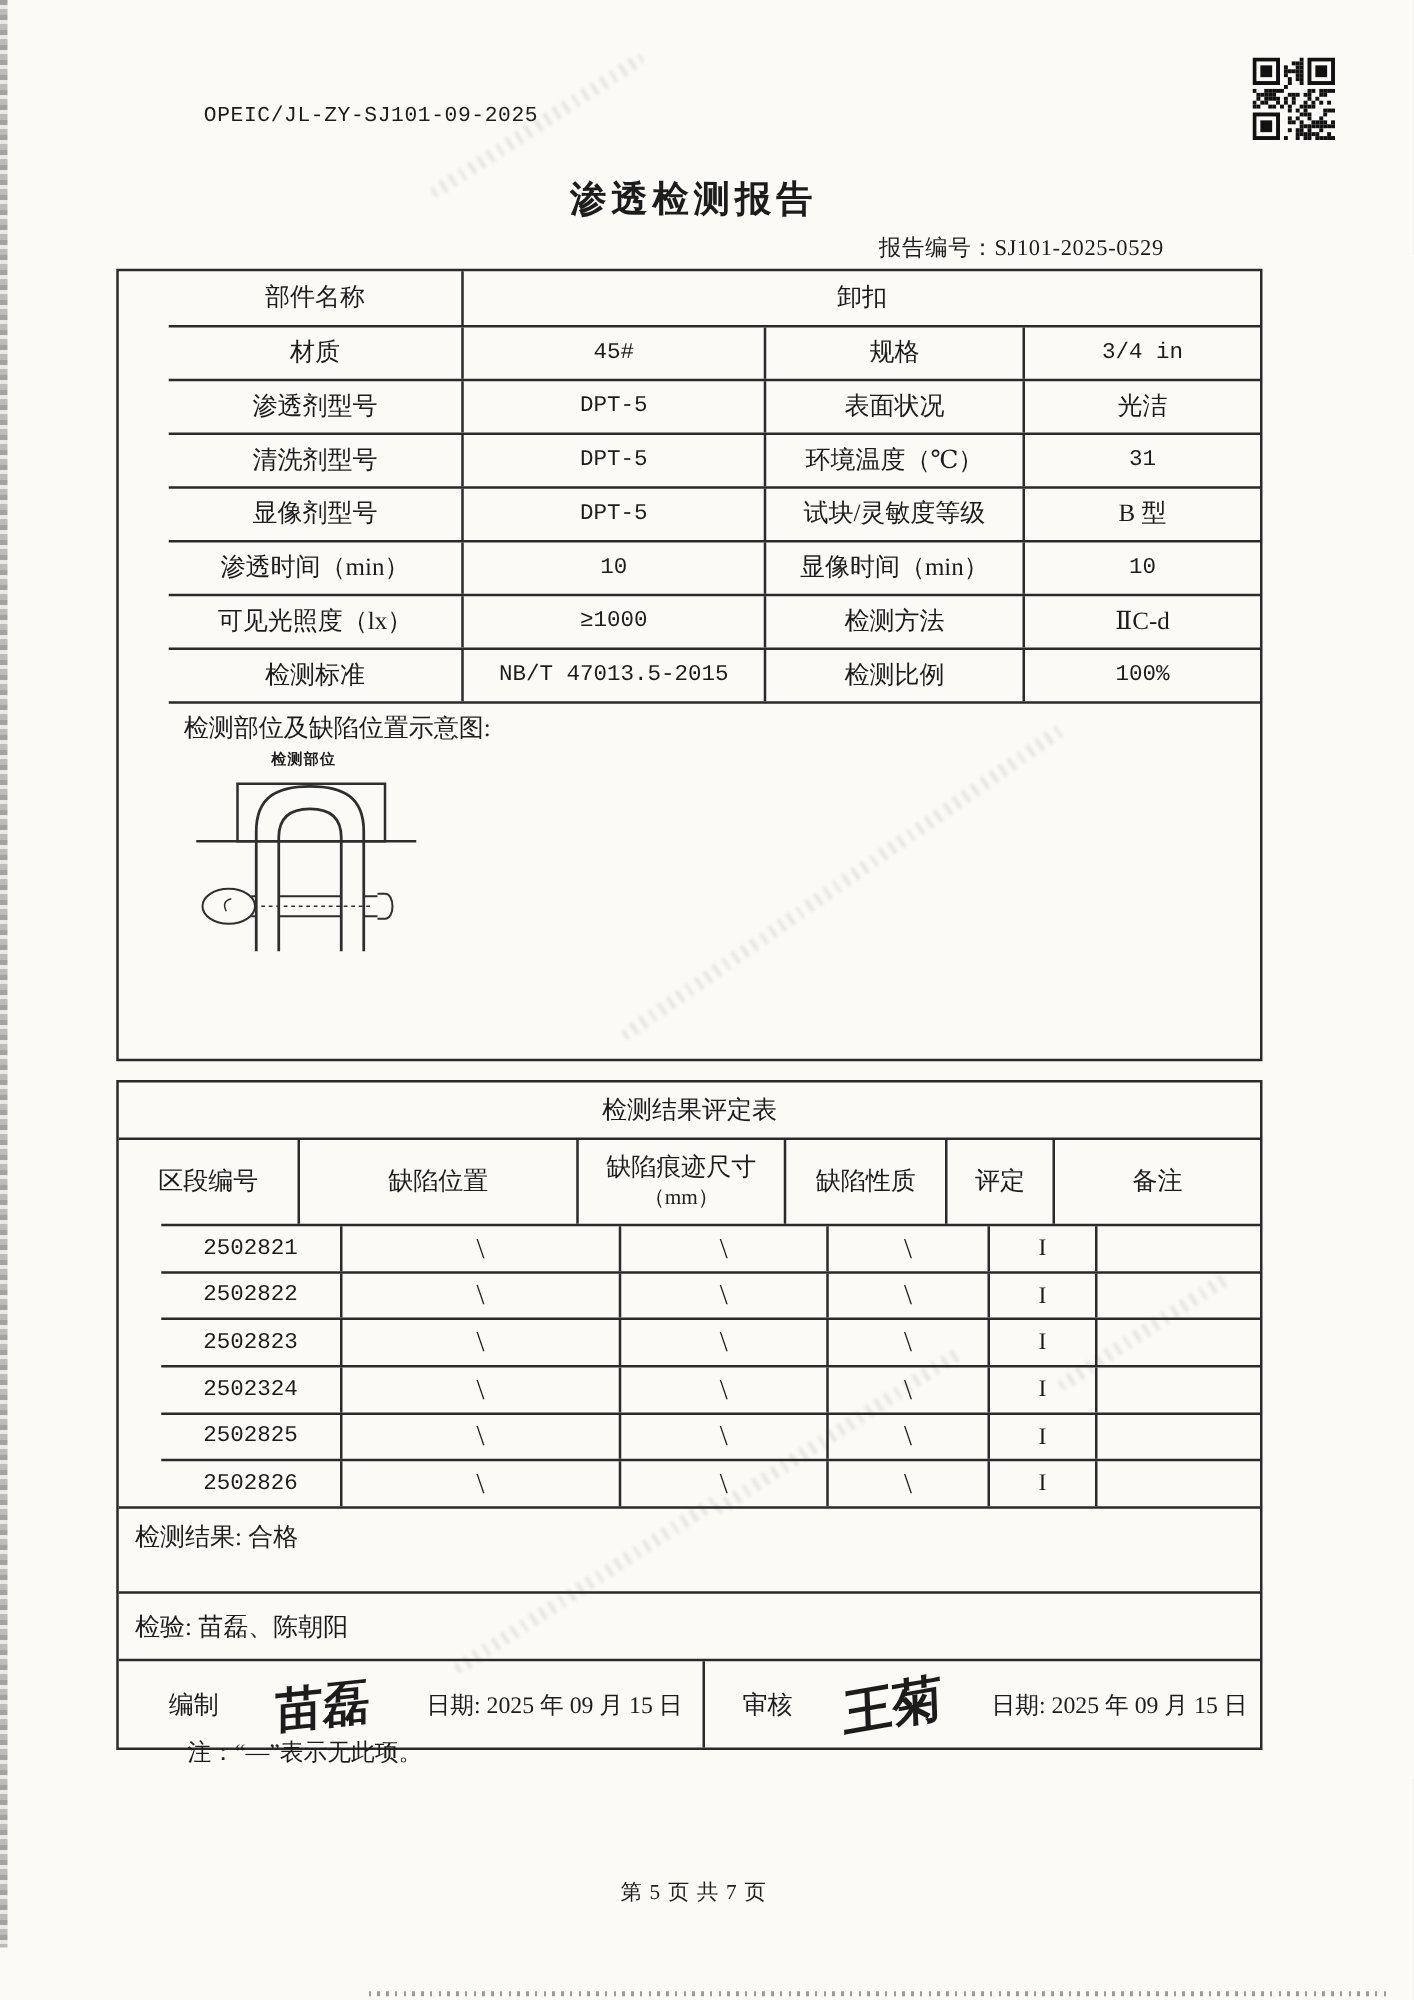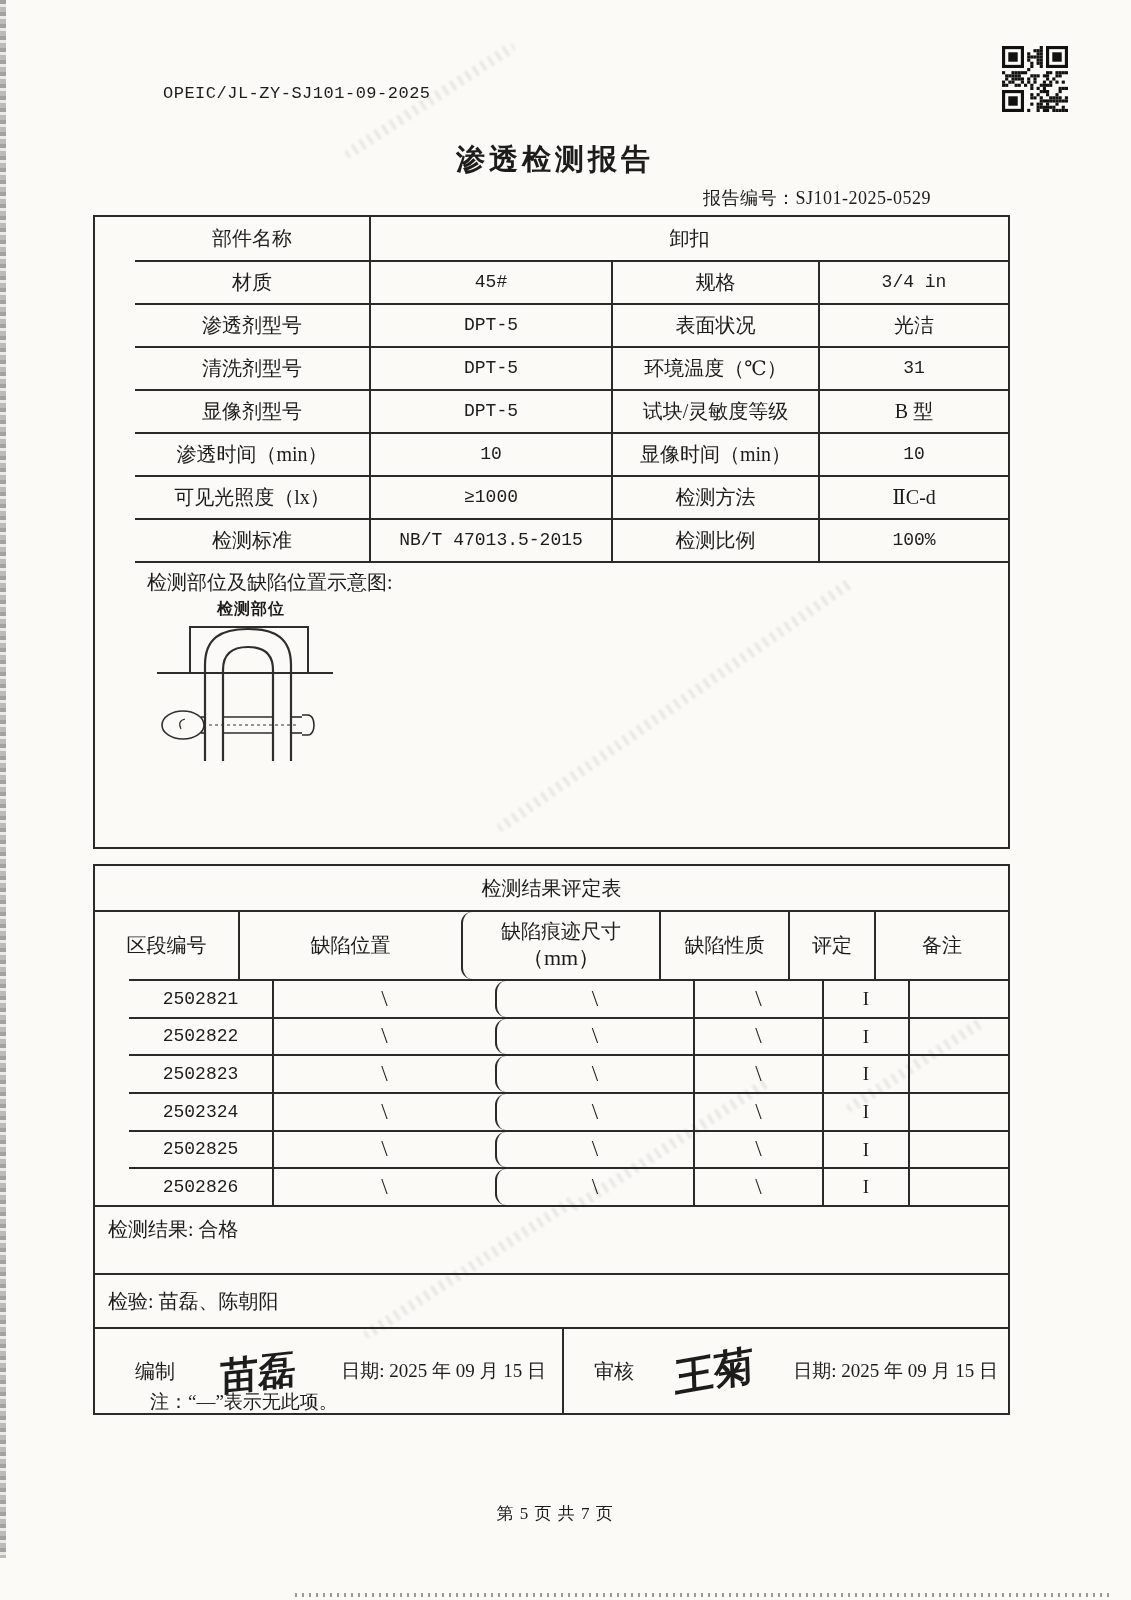--- a/index.html
+++ b/index.html
@@ -42,36 +42,36 @@
   .mono{font-family:"Liberation Mono","DejaVu Sans Mono",monospace;font-size:18px;}
 
   
   .info{top:215px;padding-left:40px;}
   .irow{height:43px;}
   .c1{width:234px;} .c2{width:242px;} .c3{width:207px;} .c4{flex:1;}
   .cspan{flex:1;}
   .sketch-row{height:286px;position:relative;display:block;}
   .sketch-caption{position:absolute;left:12px;top:6px;font-size:20px;}
   .sketch-box{position:absolute;left:20px;top:36px;width:190px;height:175px;}
-  .sketch-label{position:absolute;left:62px;top:0;font-size:16px;font-weight:700;letter-spacing:1px;}
+  .sketch-label{position:absolute;left:62px;top:0;font-size:12px;font-weight:700;letter-spacing:1px;}
   .sketch-box svg{position:absolute;left:0;top:14px;}
 
   
   .results{top:864px;}
   .band{height:44px;}
   .hdr{height:69px;}
   .drow{height:37.7px;margin-left:34px;}
-  .r1{width:143px;} .r2{width:223px;} .r3{width:198px;border-radius:11px;} .r4{width:129px;} .r5{width:86px;} .r6{flex:1;}
+  .r1{width:143px;} .r2{width:223px;} .r3{width:166px;} .r4{width:129px;} .r5{width:86px;} .r6{flex:1;}
   .two-line{flex-direction:column;justify-content:center;}
-  .two-line .sub{font-size:22px;margin-top:2px;}
+  .two-line .sub{font-size:17px;margin-top:2px;}
   .slash{font-size:23px;font-weight:300;}
   .grade{font-size:19px;}
   .wide-left{height:57px;display:flex;align-items:flex-start;padding:9px 0 0 13px;font-size:20px;}
   .insp-left{height:52px;display:flex;align-items:center;padding:0 0 0 13px;font-size:20px;}
-  .sigrow{height:86px;}
+  .sigrow{height:71px;}
   .sigcell{display:flex;align-items:center;box-sizing:border-box;}
   .sigcell.left{width:467px;padding:0 16px 0 40px;justify-content:space-between;}
   .sigcell.right{flex:1;border-left:2px solid #2a2a2a;padding:0 10px 0 30px;justify-content:space-between;}
   .sig{font-size:38px;font-weight:600;line-height:.9;
     transform:rotate(-6deg) skewX(-6deg) translateY(2px);white-space:nowrap;}
   .sig.rv{font-size:40px;transform:rotate(-10deg) skewX(-8deg) translateY(1px);}
   .siglabel{font-size:20px;}
   .sigdate{font-size:19px;white-space:nowrap;}
 
   .note{position:absolute;left:134px;top:1389px;font-size:19px;margin-left:16px;}

